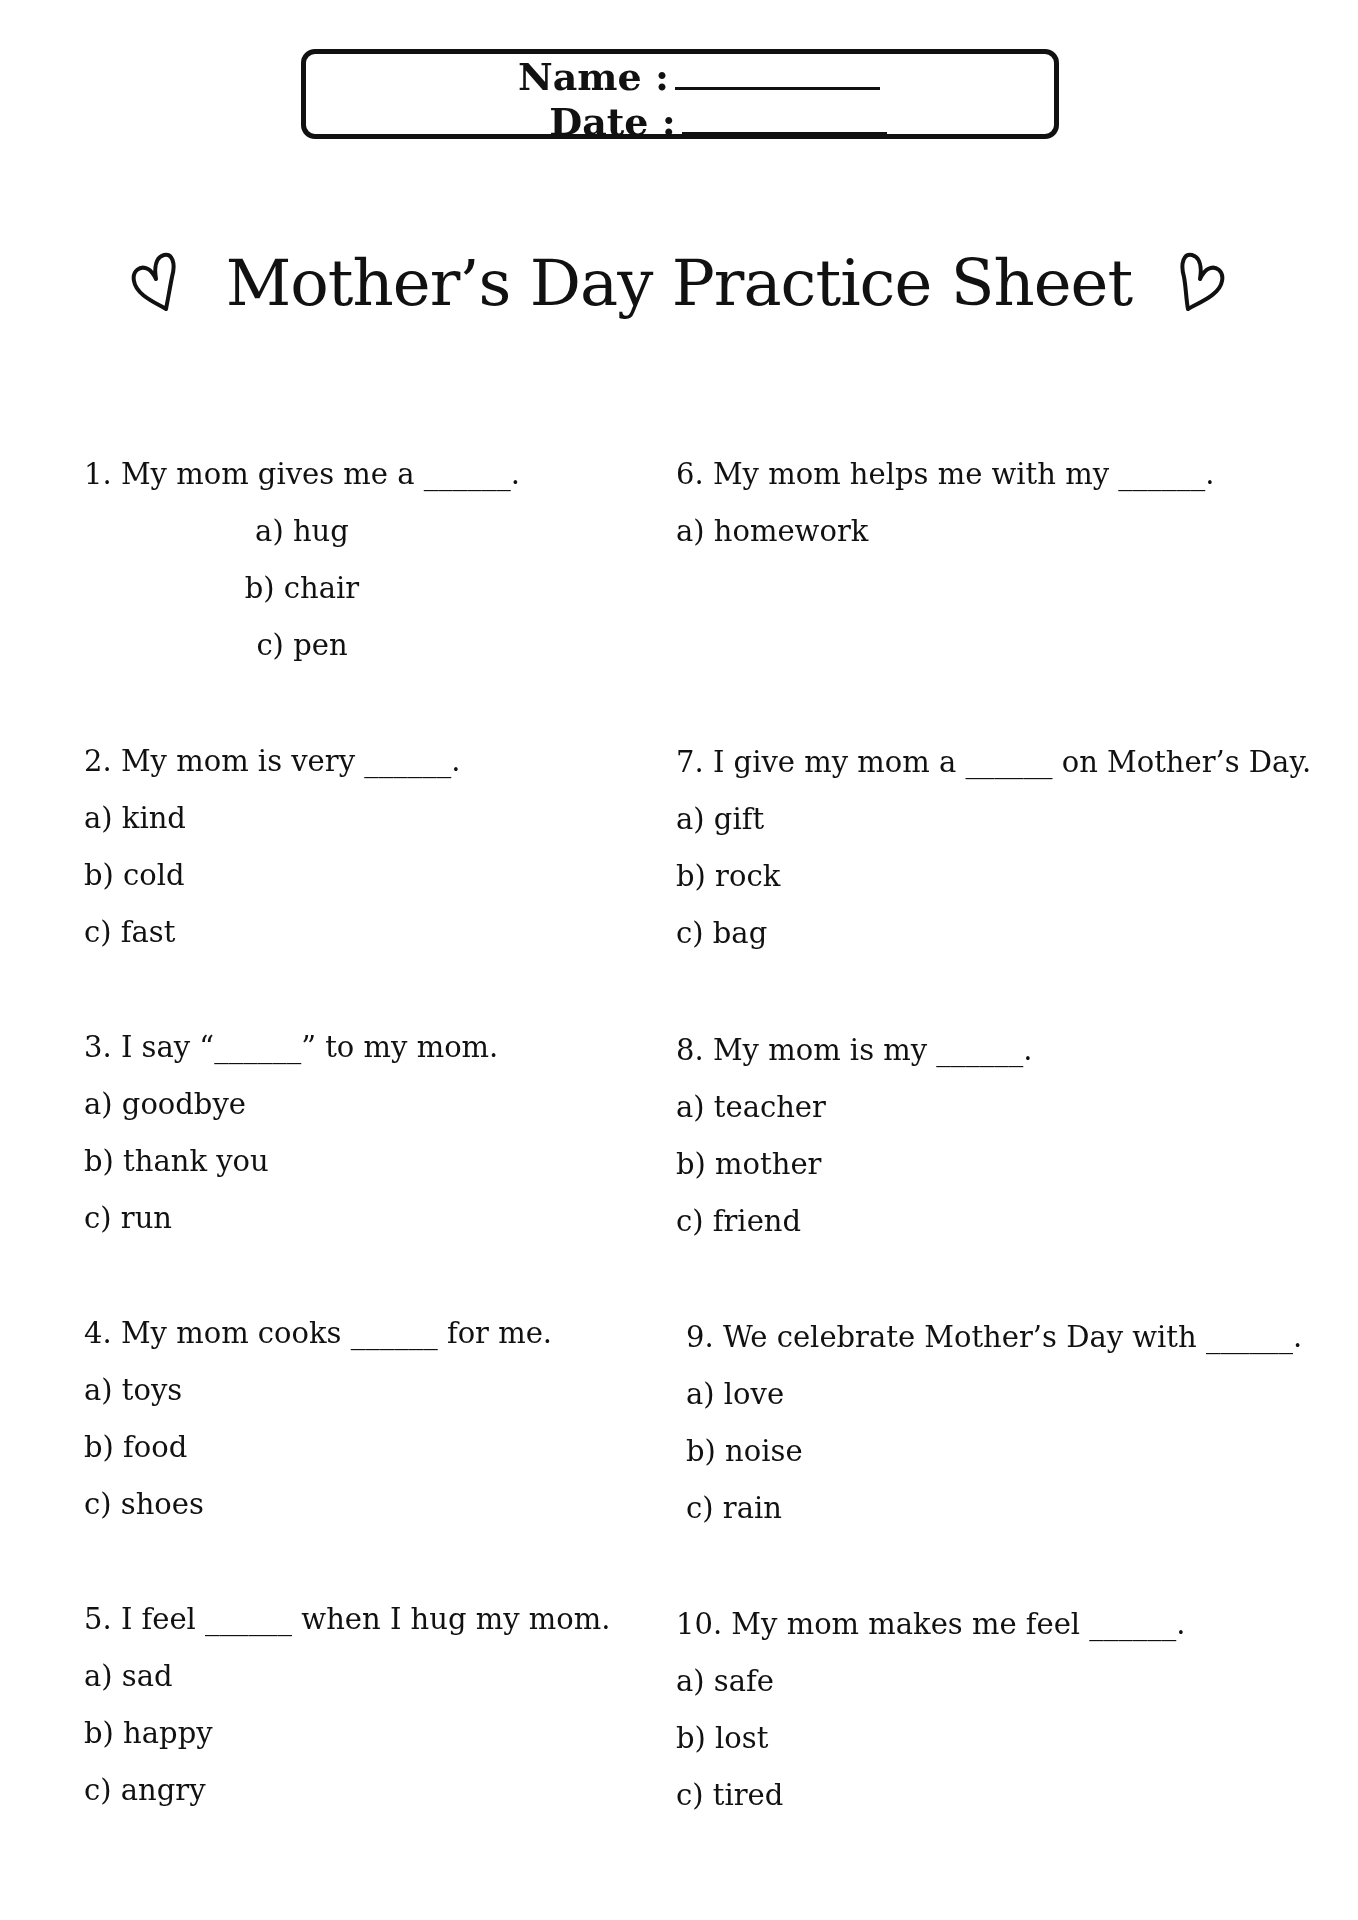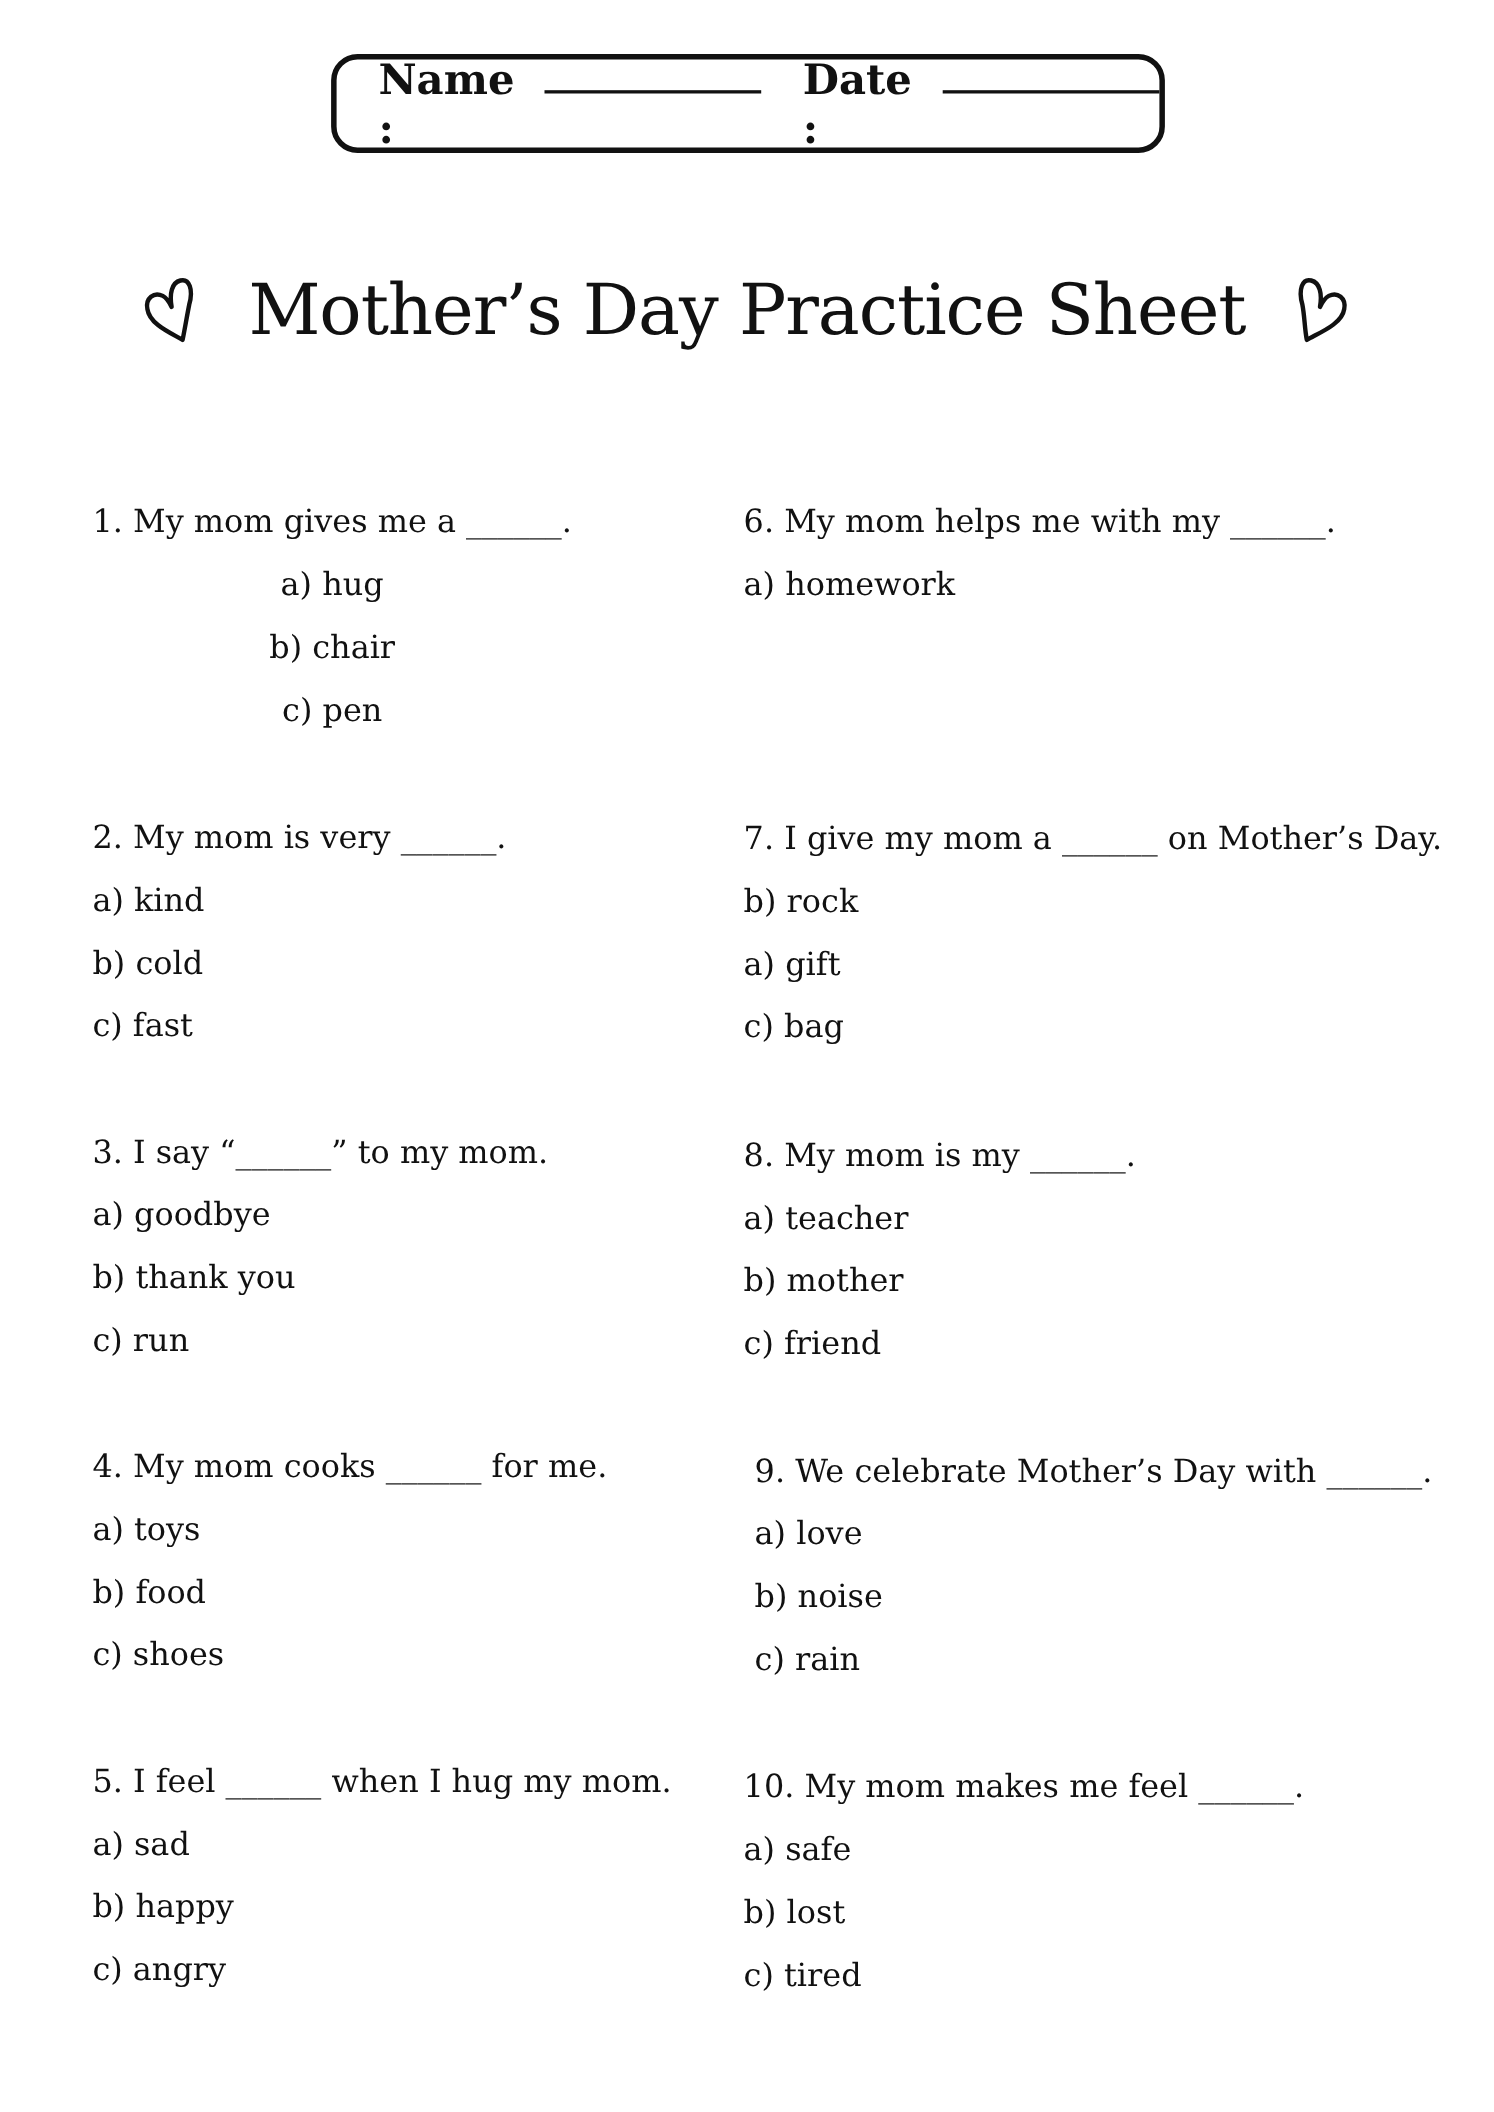--- a/index.html
+++ b/index.html
@@ -2,23 +2,23 @@
 <html><head>
   <meta charset="utf-8">
   <style>
     html, body { margin: 0; padding: 0; background: #ffffff; }
     body {
       width: 1358px; height: 1920px; position: relative; overflow: hidden;
       font-family: "DejaVu Serif", "Liberation Serif", serif; color: #111;
     }
     .namebox {
       position: absolute; left: 301px; top: 49px; width: 758px; height: 90px;
-      border: 5px solid #111; border-radius: 24px; box-sizing: border-box;
+      border: 5px solid #111; border-radius: 14px; box-sizing: border-box;
       display: flex; align-items: center; padding-left: 38px;
-      font-size: 38px; font-weight: bold;
+      font-size: 38px; font-weight: bold; flex-direction: column;
     }
     .namebox .field { display: flex; align-items: baseline; }
     .namebox .field + .field { margin-left: 38px; }
     .namebox .line { display: inline-block; width: 205px; border-bottom: 3px solid #111; margin-left: 6px; height: 10px; }
     .title {
       position: absolute; left: 0; top: 228px; width: 1358px; height: 110px;
       display: flex; align-items: center; justify-content: center;
     }
     .title-text {
       font-family: "DejaVu Serif", serif; font-size: 64px;
@@ -85,22 +85,22 @@
   <div class="opt">b) happy</div>
   <div class="opt">c) angry</div>
 </div>
 
 <div class="q" style="left:676px; top:446px;">
   <div class="stem">6. My mom helps me with my ______.</div>
   <div class="opt">a) homework</div>
 </div>
 <div class="q" style="left:676px; top:734px;">
   <div class="stem">7. I give my mom a ______ on Mother’s Day.</div>
+  <div class="opt">a) gift</div>
   <div class="opt">b) rock</div>
-  <div class="opt">a) gift</div>
   <div class="opt">c) bag</div>
 </div>
 <div class="q" style="left:676px; top:1022px;">
   <div class="stem">8. My mom is my ______.</div>
   <div class="opt">a) teacher</div>
   <div class="opt">b) mother</div>
   <div class="opt">c) friend</div>
 </div>
 <div class="q" style="left:676px; top:1309px;margin-left:10px;">
   <div class="stem">9. We celebrate Mother’s Day with ______.</div>

